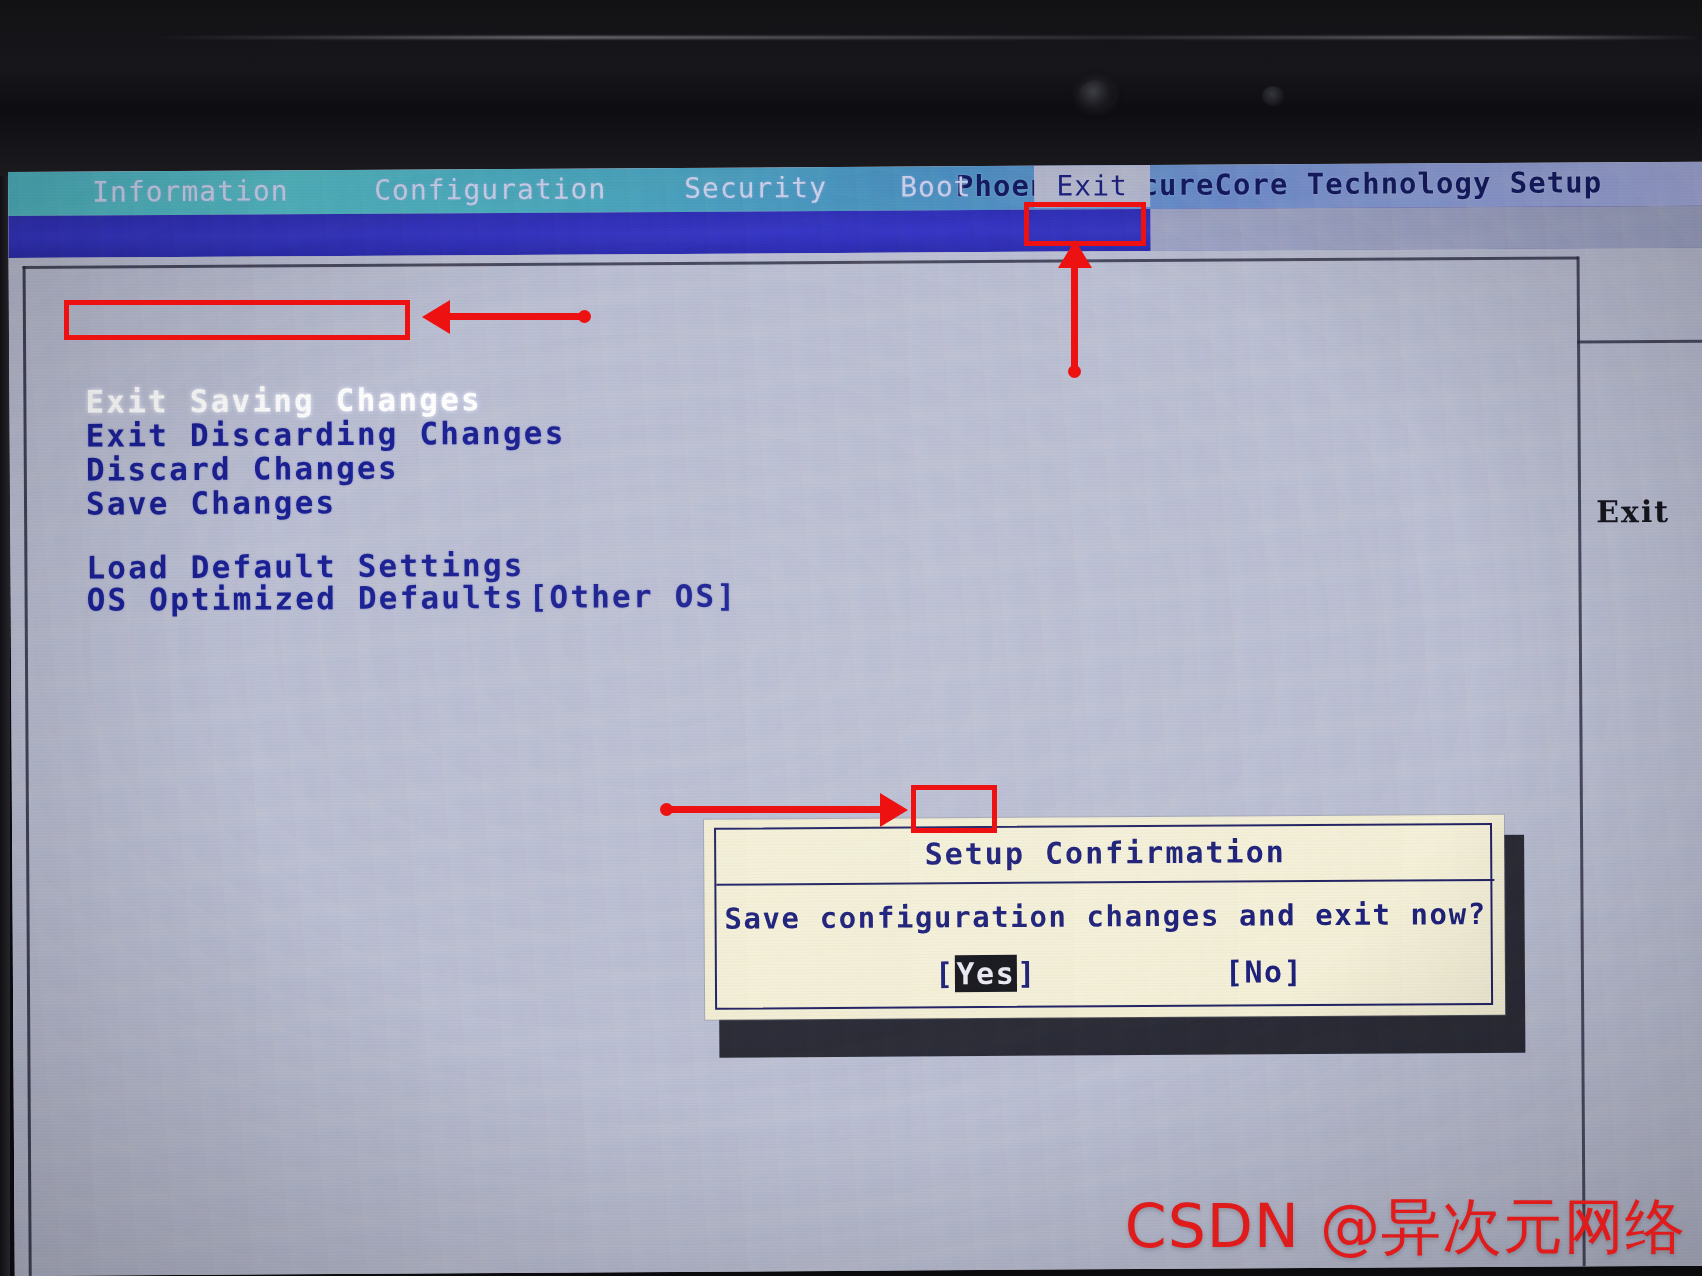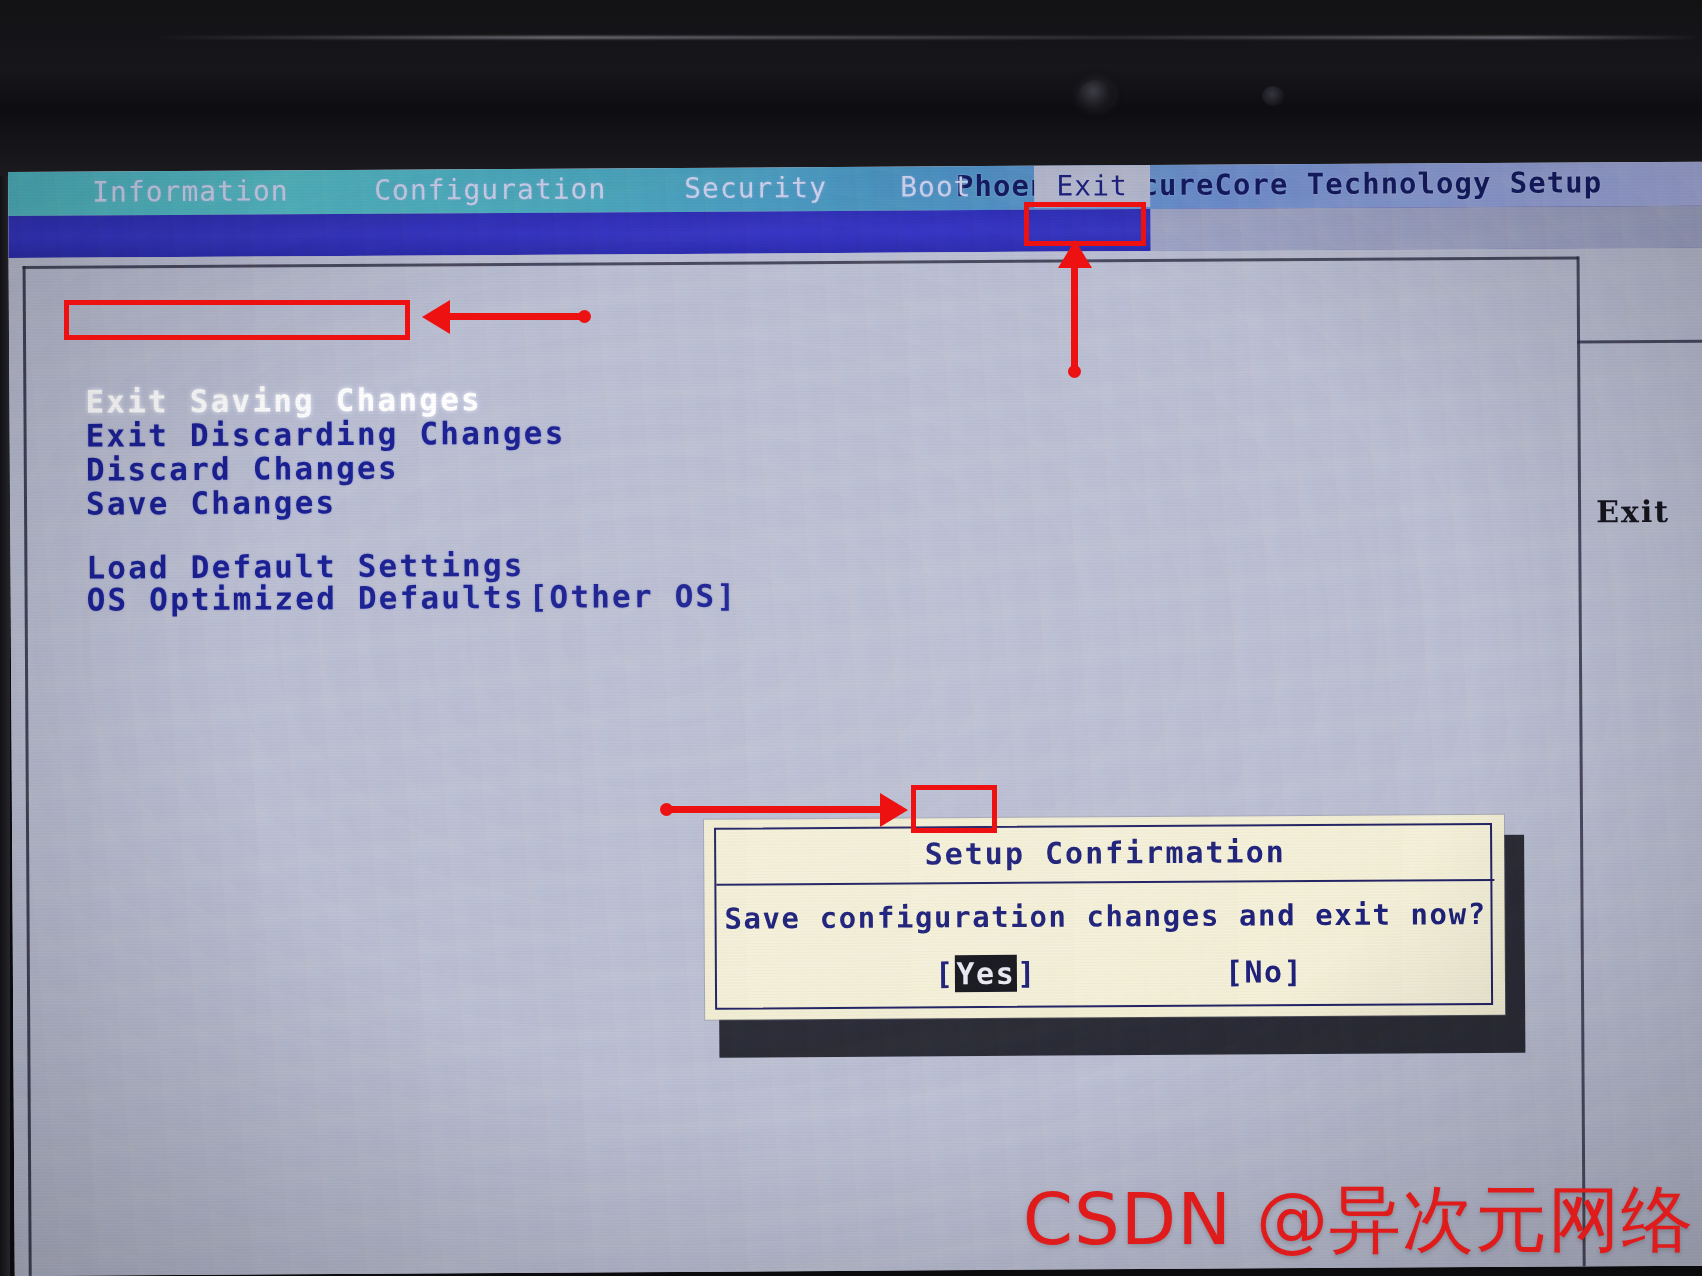--- a/index.html
+++ b/index.html
@@ -358,24 +358,24 @@
     border-bottom: 28px solid #ee1111;
   }
   .dot {
     border-radius: 50%;
     background: #ee1111;
   }
 
   
   .watermark {
     position: absolute;
-    right: 8px;
+    right: 16px;
     bottom: 8px;
     color: #e01b1b;
-    font-size: 72px;
+    font-size: 60px;
     font-family: "DejaVu Sans", sans-serif;
     font-weight: 500;
     letter-spacing: 1px;
     white-space: nowrap;
     text-shadow: 0 2px 4px rgba(0,0,0,.18);
   }
 </style>
 </head>
 <body>
 

